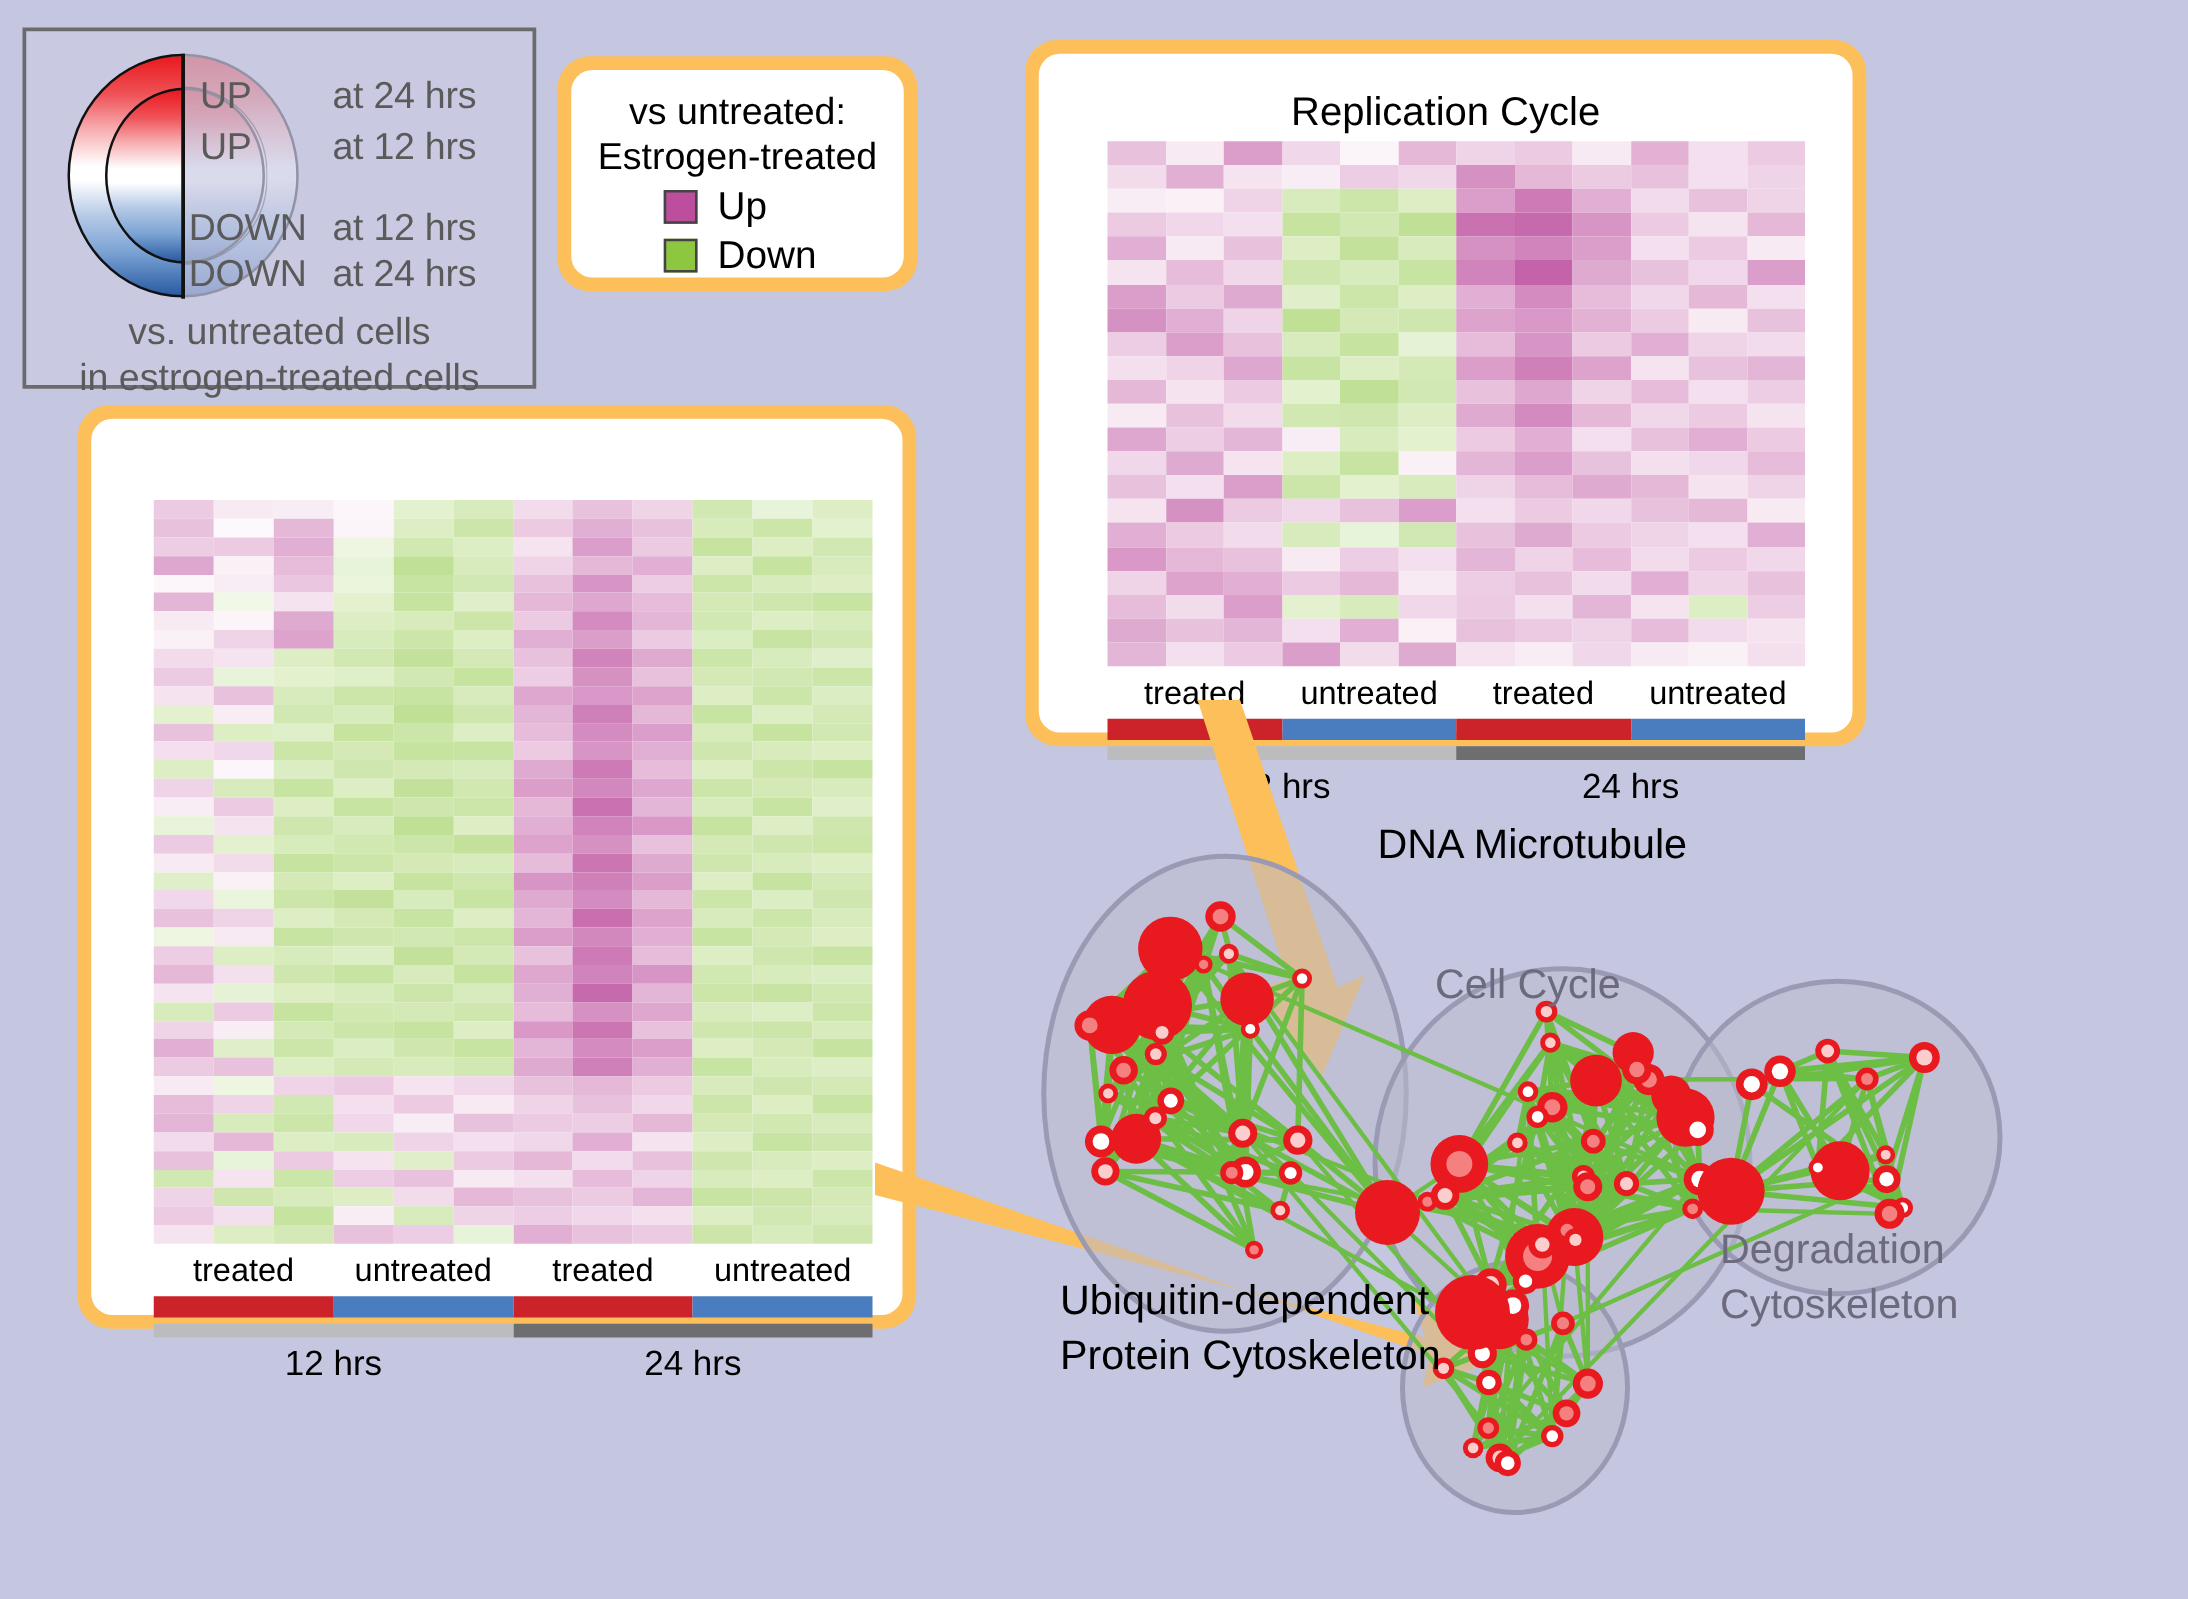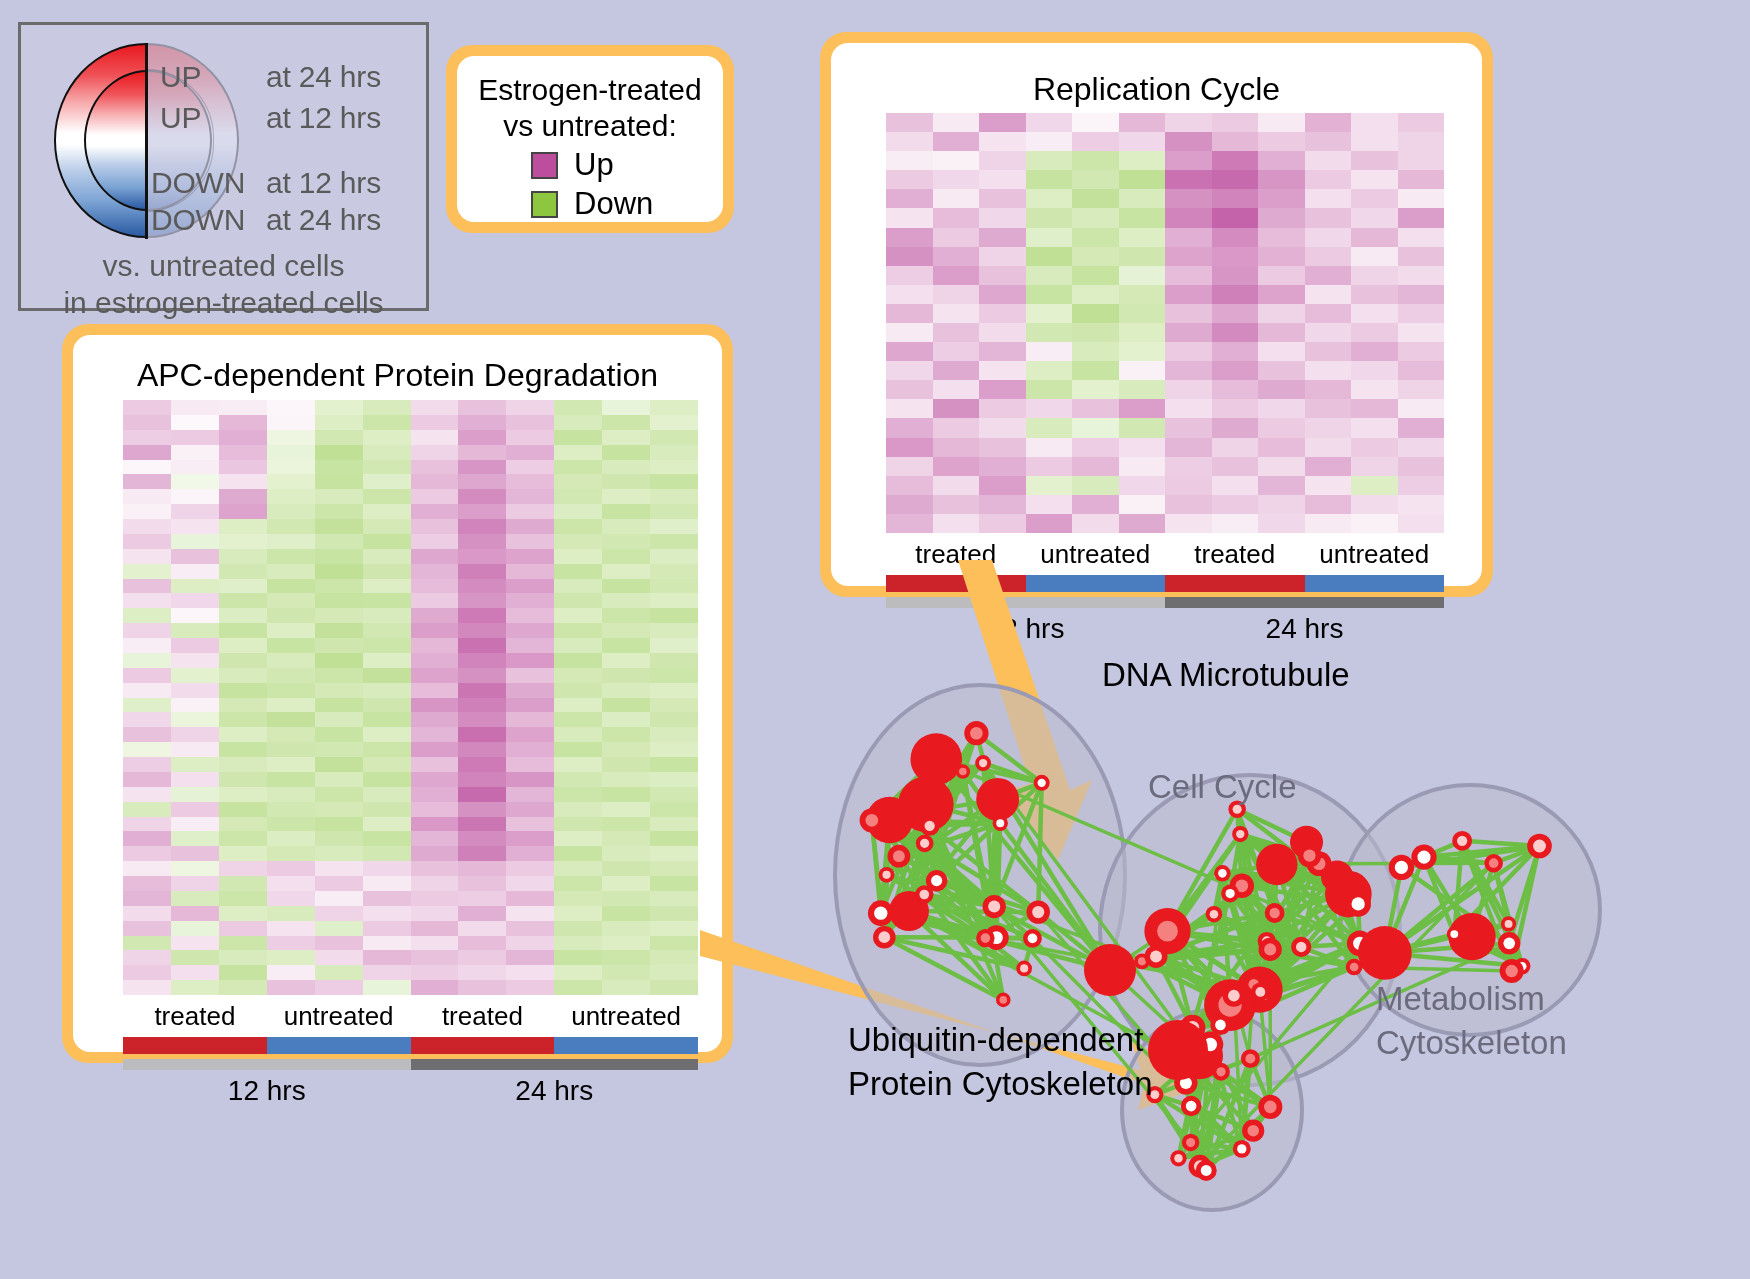--- a/index.html
+++ b/index.html
@@ -143,22 +143,22 @@
     <div class="lg-row" style="left:245px;top:178px;">at 24 hrs</div>
 
     <div id="legend-foot">
       <div>vs. untreated cells</div>
       <div>in estrogen-treated cells</div>
     </div>
   </div>
 
   <div class="orange-card" id="updown-card">
     <div class="inner">
+      <div class="ud-title">vs untreated:</div>
       <div class="ud-title">Estrogen-treated</div>
-      <div class="ud-title">vs untreated:</div>
       <div class="ud-item">
         <span class="sw up"></span>
         <span class="ud-label">Up</span>
       </div>
       <div class="ud-item">
         <span class="sw down"></span>
         <span class="ud-label">Down</span>
       </div>
     </div>
   </div>
@@ -454,21 +454,20 @@
         <div class="time-labels" style="top:74px;">
           <span>12 hrs</span>
           <span>24 hrs</span>
         </div>
       </div>
     </div>
   </div>
 
   <div class="orange-card" id="apc-card">
     <div class="inner">
-      <div class="hm-title">APC-dependent Protein Degradation</div>
 
       <div class="hm-grid" id="grid-apc" style="left: 50px; top: 65px; width: 575px; height: 595px; grid-template-columns: repeat(12, 1fr); grid-template-rows: repeat(40, 1fr);">
           <div class="hm-cell" style="background: rgb(235, 202, 226);"></div>
           <div class="hm-cell" style="background: rgb(247, 234, 243);"></div>
           <div class="hm-cell" style="background: rgb(248, 237, 245);"></div>
           <div class="hm-cell" style="background: rgb(252, 246, 250);"></div>
           <div class="hm-cell" style="background: rgb(227, 241, 207);"></div>
           <div class="hm-cell" style="background: rgb(215, 235, 188);"></div>
           <div class="hm-cell" style="background: rgb(242, 220, 236);"></div>
           <div class="hm-cell" style="background: rgb(232, 193, 221);"></div>
@@ -1517,21 +1516,21 @@
           <circle cx="398.48369845987173" cy="538.3231756166637" r="8.193813324530522" fill="#e8191f"></circle>
           <circle cx="398.48369845987173" cy="538.3231756166637" r="4.260782928755871" fill="#fbcdcd"></circle>
           <circle cx="330" cy="350" r="26" fill="#e8191f"></circle>
           <circle cx="398" cy="430" r="30" fill="#e8191f"></circle>
         </g>
       </svg>
 
     <div class="net-label" id="lbl-dna">DNA Microtubule</div>
     <div class="net-label" id="lbl-cellcycle">Cell Cycle</div>
     <div class="net-label" id="lbl-micro">
-      <div>Metabolism</div>
+      <div>Degradation</div>
       <div>Cytoskeleton</div>
     </div>
     <div class="net-label" id="lbl-ubiq">
       <div>Ubiquitin-dependent</div>
       <div>Protein Cytoskeleton</div>
     </div>
   </div>
 
 </div>
 

